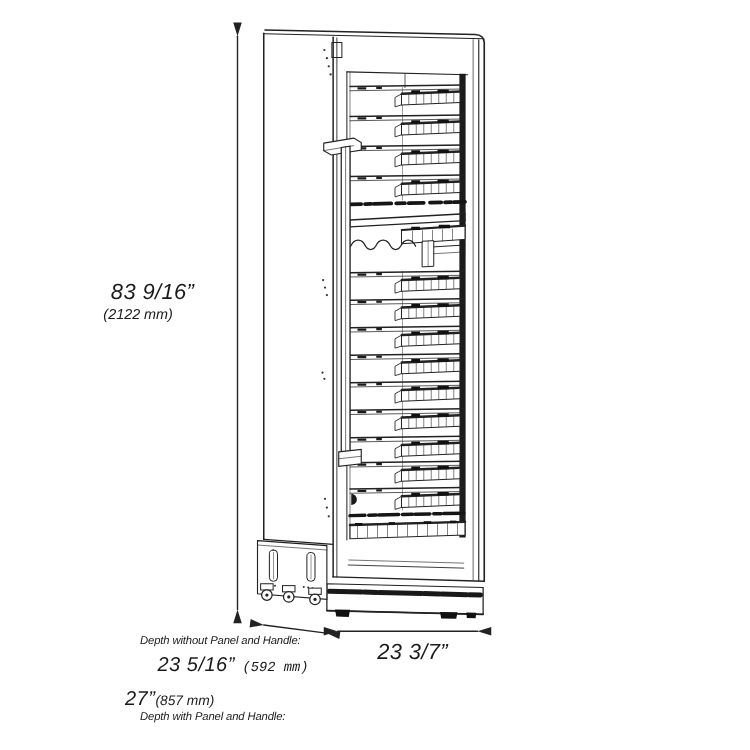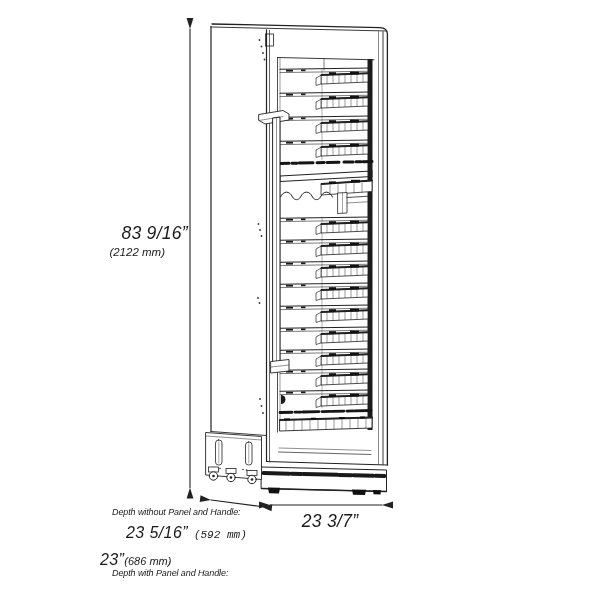--- a/index.html
+++ b/index.html
@@ -2,21 +2,21 @@
 <html><head>
 <meta charset="utf-8">
 <style>
   html,body{margin:0;padding:0;background:#fff;}
   .page{
     position:relative;width:600px;height:600px;background:#fff;
     font-family:"Liberation Sans",sans-serif;color:#1a1a1a;overflow:hidden;
   }
   .page svg{position:absolute;left:0;top:0;}
   .txt{position:absolute;font-style:italic;white-space:nowrap;color:#1a1a1a;}
-  .height-block{left:56px;top:224px;width:132px;text-align:right;}
+  .height-block{left:56px;top:224px;width:132px;text-align:center;}
   .big-dim{font-size:17.5px;letter-spacing:.3px;line-height:1.05;}
   .met-dim{font-size:11.5px;line-height:1.1;}
   .height-block .met-dim{padding-right:23px;margin-top:4px;}
   .width-block{left:270px;top:512px;width:120px;text-align:center;}
   .width-block .met-dim{margin-top:5px;}
   .depth-label{font-size:9px;letter-spacing:-.1px;margin-left:12px;}
   .depth-line{display:flex;align-items:baseline;}
   .depth-big{font-size:16px;letter-spacing:.4px;font-style:italic;}
   .depth-small{font-size:11px;font-style:italic;}
   .gap{margin-left:6px;font-family:Liberation Mono, monospace;}
@@ -397,17 +397,17 @@
   </div>
 
   <div class="txt depth-label" id="depth1-label">Depth without Panel and Handle:</div>
   <div class="txt depth-line" id="depth1-value">
     <span class="depth-big">23 5/16”</span>
     <span class="depth-small gap">(592 mm)</span>
   </div>
 
   <div class="txt depth-label" id="depth2-label">Depth with Panel and Handle:</div>
   <div class="txt depth-line" id="depth2-value">
-    <span class="depth-big">23”</span>
-    <span class="depth-small">(686 mm)</span>
+    <span class="depth-big">27”</span>
+    <span class="depth-small">(857 mm)</span>
   </div>
 
 </div>
 
 </body></html>

